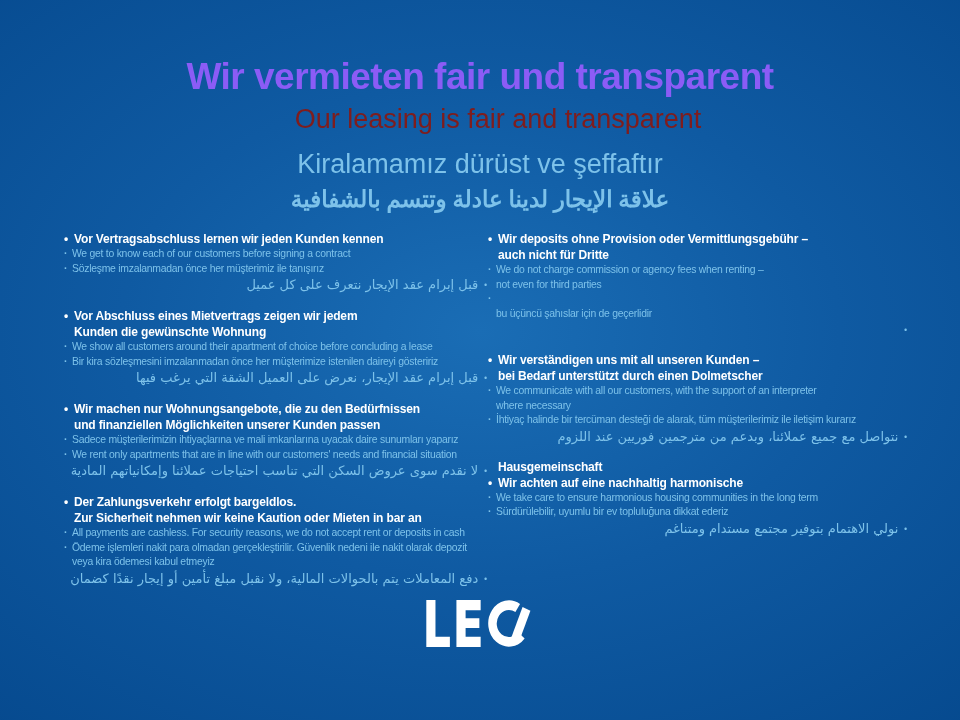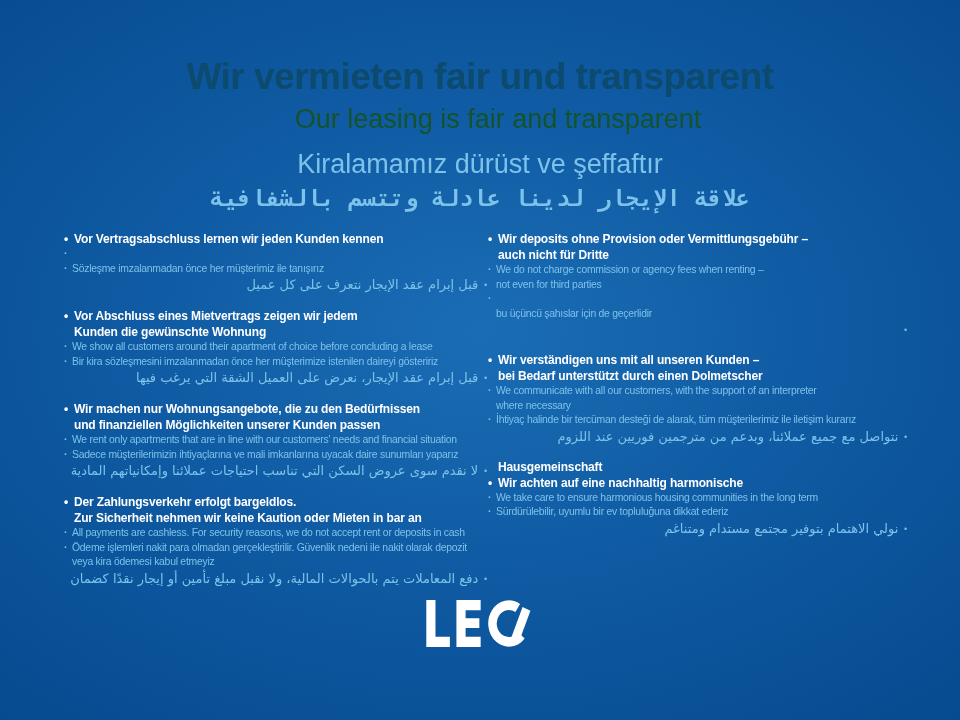--- a/index.html
+++ b/index.html
@@ -4,25 +4,25 @@
 <style>
   html,body{margin:0;padding:0;}
   body{
     width:960px;height:720px;overflow:hidden;position:relative;
     background:radial-gradient(ellipse 78% 72% at 50% 46%, #1a6db5 0%, #0f5aa2 48%, #064a8f 100%);
     font-family:"Liberation Sans", sans-serif;
     -webkit-font-smoothing:antialiased;
   }
   
   .header{position:absolute;top:54px;left:0;width:960px;text-align:center;}
-  .title{font-size:37px;font-weight:700;color:#0c4a6e;line-height:46px;letter-spacing:-0.5px;white-space:nowrap;}
-  .sub-en{font-size:27px;color:#14532d;line-height:38px;white-space:nowrap;padding-left:36px;}
+  .title{font-size:37px;font-weight:700;color:#8b5cf6;line-height:46px;letter-spacing:-0.5px;white-space:nowrap;}
+  .sub-en{font-size:27px;color:#7f1d1d;line-height:38px;white-space:nowrap;padding-left:36px;}
   .sub-tr{font-size:27px;color:#7dc2ea;line-height:36px;white-space:nowrap;margin-top:8px;}
   .sub-ar{font-size:23px;font-weight:700;color:#7dc2ea;line-height:36px;white-space:nowrap;
-          font-family:Liberation Mono, monospace;direction:rtl;}
+          font-family:Liberation Serif, serif;direction:rtl;}
   
   .col{position:absolute;top:231px;}
   .col-left{left:64px;width:424px;}
   .col-right{left:488px;width:420px;}
   .group{margin-bottom:14px;}
   .col-right .group{margin-bottom:13px;}
   .de-line{color:#ffffff;font-weight:700;font-size:12px;line-height:16px;letter-spacing:-0.15px;white-space:nowrap;}
   .de-line.cont{padding-left:10px;}
   .sec-line{color:#7dc2ea;font-size:10.4px;line-height:14.5px;letter-spacing:-0.25px;white-space:nowrap;}
   .sec-line.cont{padding-left:8px;}
@@ -48,38 +48,38 @@
     <div class="title">Wir vermieten fair und transparent</div>
     <div class="sub-en">Our leasing is fair and transparent</div>
     <div class="sub-tr">Kiralamamız dürüst ve şeffaftır</div>
     <div class="sub-ar">علاقة الإيجار لدينا عادلة وتتسم بالشفافية</div>
   </div>
 
   <div class="col col-left">
 
     <div class="group">
       <div class="de-line"><span class="bd"></span><span>Vor Vertragsabschluss lernen wir jeden Kunden kennen</span></div>
-      <div class="sec-line"><span class="bs"></span></div>
+      <div class="sec-line"><span class="bs"></span><span>We get to know each of our customers before signing a contract</span></div>
       <div class="sec-line"><span class="bs"></span><span>Sözleşme imzalanmadan önce her müşterimiz ile tanışırız</span></div>
       <div class="ar-line"><span class="ba"></span><span>قبل إبرام عقد الإيجار نتعرف على كل عميل</span></div>
     </div>
 
     <div class="group">
       <div class="de-line"><span class="bd"></span><span>Vor Abschluss eines Mietvertrags zeigen wir jedem</span></div>
       <div class="de-line cont"><span>Kunden die gewünschte Wohnung</span></div>
       <div class="sec-line"><span class="bs"></span><span>We show all customers around their apartment of choice before concluding a lease</span></div>
       <div class="sec-line"><span class="bs"></span><span>Bir kira sözleşmesini imzalanmadan önce her müşterimize istenilen daireyi gösteririz</span></div>
       <div class="ar-line"><span class="ba"></span><span>قبل إبرام عقد الإيجار، نعرض على العميل الشقة التي يرغب فيها</span></div>
     </div>
 
     <div class="group">
       <div class="de-line"><span class="bd"></span><span>Wir machen nur Wohnungsangebote, die zu den Bedürfnissen</span></div>
       <div class="de-line cont"><span>und finanziellen Möglichkeiten unserer Kunden passen</span></div>
+      <div class="sec-line"><span class="bs"></span><span>Sadece müşterilerimizin ihtiyaçlarına ve mali imkanlarına uyacak daire sunumları yaparız</span></div>
       <div class="sec-line"><span class="bs"></span><span>We rent only apartments that are in line with our customers' needs and financial situation</span></div>
-      <div class="sec-line"><span class="bs"></span><span>Sadece müşterilerimizin ihtiyaçlarına ve mali imkanlarına uyacak daire sunumları yaparız</span></div>
       <div class="ar-line"><span class="ba"></span><span>لا نقدم سوى عروض السكن التي تناسب احتياجات عملائنا وإمكانياتهم المادية</span></div>
     </div>
 
     <div class="group">
       <div class="de-line"><span class="bd"></span><span>Der Zahlungsverkehr erfolgt bargeldlos.</span></div>
       <div class="de-line cont"><span>Zur Sicherheit nehmen wir keine Kaution oder Mieten in bar an</span></div>
       <div class="sec-line"><span class="bs"></span><span>All payments are cashless. For security reasons, we do not accept rent or deposits in cash</span></div>
       <div class="sec-line"><span class="bs"></span><span>Ödeme işlemleri nakit para olmadan gerçekleştirilir. Güvenlik nedeni ile nakit olarak depozit</span></div>
       <div class="sec-line cont"><span>veya kira ödemesi kabul etmeyiz</span></div>
       <div class="ar-line"><span class="ba"></span><span>دفع المعاملات يتم بالحوالات المالية، ولا نقبل مبلغ تأمين أو إيجار نقدًا كضمان</span></div>

